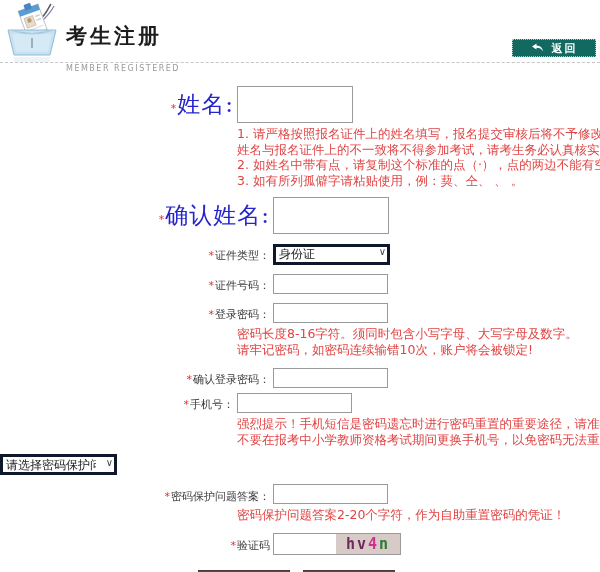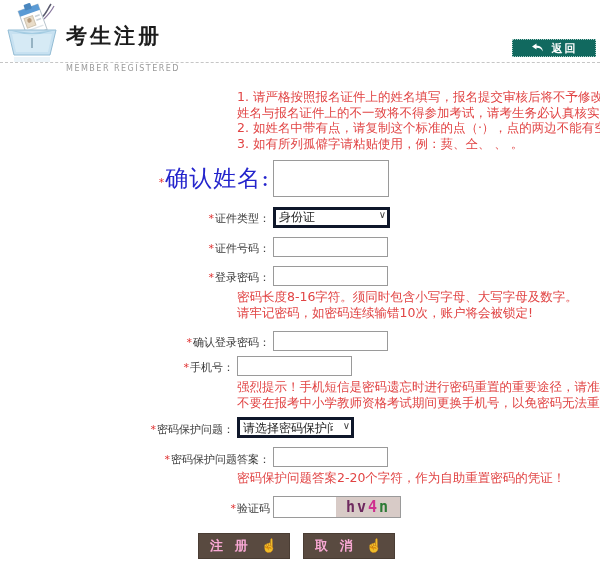--- a/index.html
+++ b/index.html
@@ -88,20 +88,24 @@
       <svg width="13" height="9" viewBox="0 0 13 9">
         <path d="M5.5 0.5 L1 3.5 L5.5 6.5 L5.5 4.8 C8.5 4.8 10.5 5.8 11.8 8.5 C11.8 4.6 9.3 2.6 5.5 2.4 Z" fill="#ffffff"></path>
       </svg>
     </span>
     <span>返回</span>
   </div>
 </div>
 
 <div class="form-area">
 
+  <div class="row">
+    <span class="lbl"><span class="req">*</span><span class="big-lbl">姓名:</span></span>
+    <input type="text" class="big-input" style="">
+  </div>
 
   <div class="hints mt3">
     <div class="hint-line">1. 请严格按照报名证件上的姓名填写，报名提交审核后将不予修改，如考生</div>
     <div class="hint-line">姓名与报名证件上的不一致将不得参加考试，请考生务必认真核实。</div>
     <div class="hint-line">2. 如姓名中带有点，请复制这个标准的点（·），点的两边不能有空格。</div>
     <div class="hint-line">3. 如有所列孤僻字请粘贴使用，例：葜、仝、 、 。</div>
   </div>
 
   <div class="row mt4">
     <span class="lbl"><span class="req">*</span><span class="big-lbl">确认姓名:</span></span>
@@ -142,21 +146,20 @@
     <span class="lbl"><span class="req">*</span><span class="small-lbl">手机号：</span></span>
     <input type="text" class="small-input" style="">
   </div>
 
   <div class="hints mt3">
     <div class="hint-line tall">强烈提示！手机短信是密码遗忘时进行密码重置的重要途径，请准确填写，</div>
     <div class="hint-line tall">不要在报考中小学教师资格考试期间更换手机号，以免密码无法重置。</div>
   </div>
 
   <div class="row mt5">
-    <span class="lbl"><span class="req">*</span><span class="small-lbl">密码保护问题：</span></span>
     <span class="select-wrap">
       <select class="sel">
         <option>请选择密码保护问题</option>
       </select>
       <span class="chev">∨</span>
     </span>
   </div>
 
   <div class="row mt4">
     <span class="lbl"><span class="req">*</span><span class="small-lbl">密码保护问题答案：</span></span>

